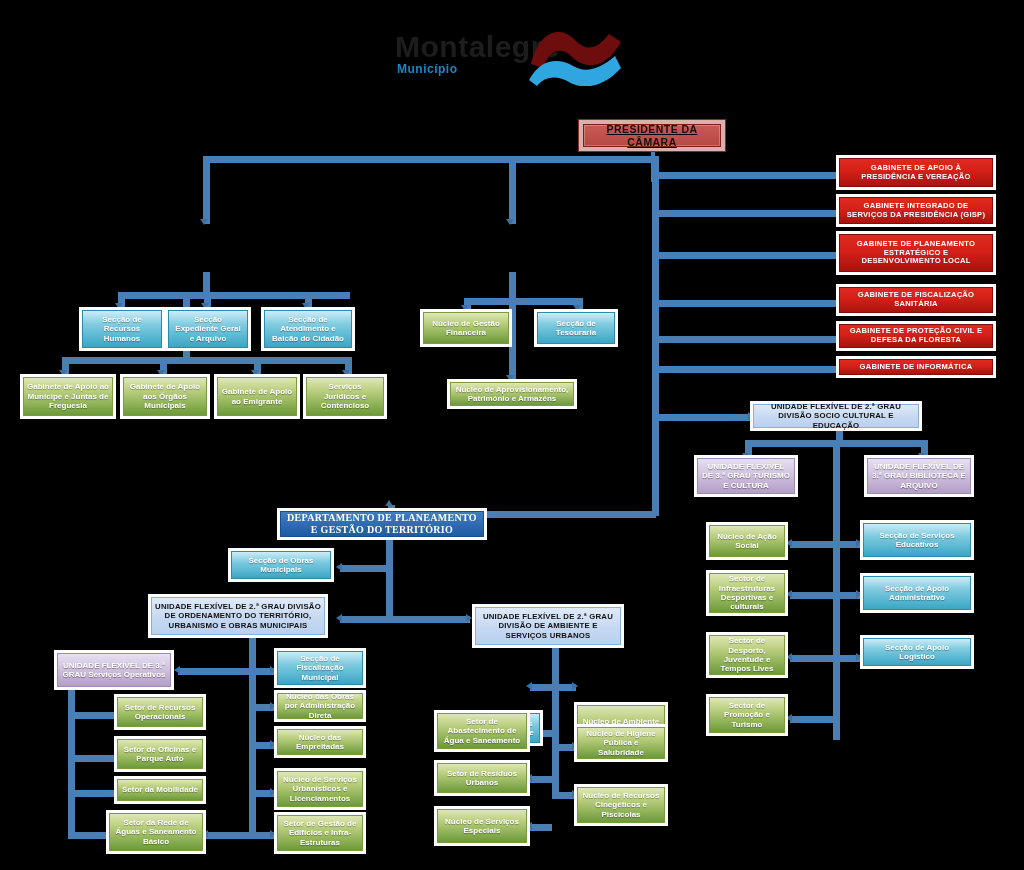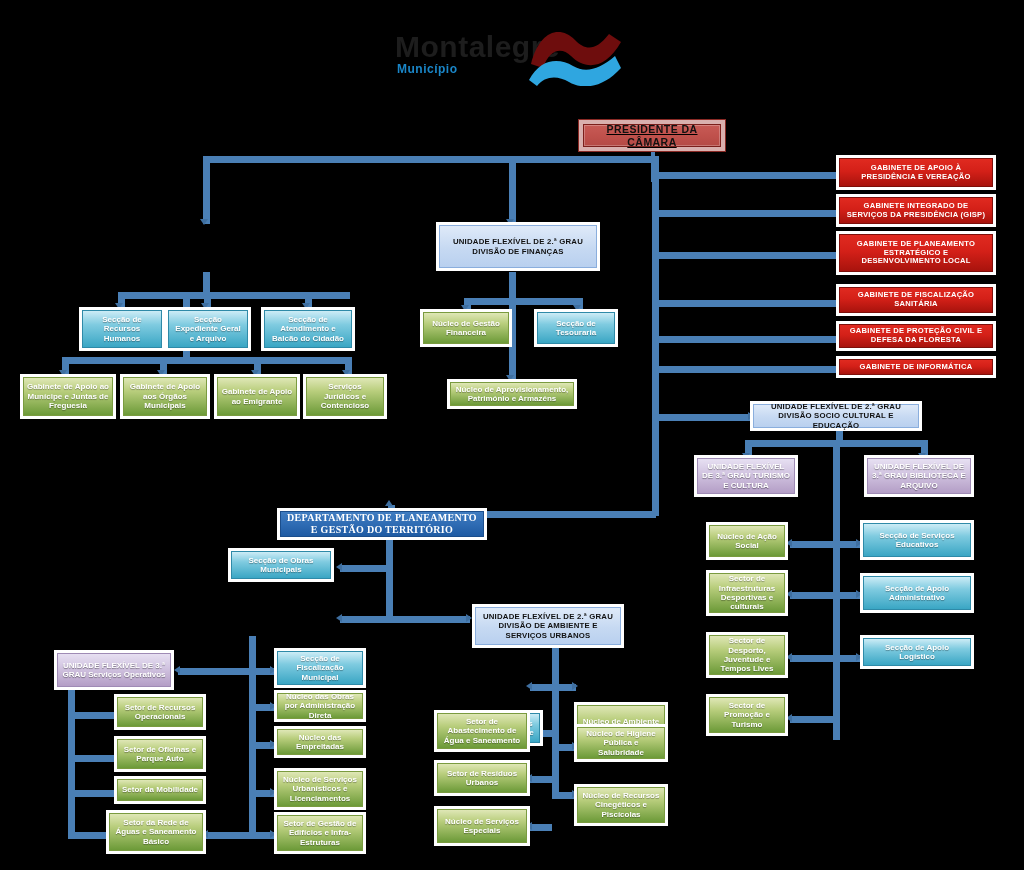--- a/index.html
+++ b/index.html
@@ -250,23 +250,20 @@
   <div class="card" style="left:120px;top:374px;width:90px;height:45px;">
     <div class="bx t-green">Gabinete de Apoio aos Órgãos Municipais</div>
   </div>
   <div class="card" style="left:214px;top:374px;width:86px;height:45px;">
     <div class="bx t-green">Gabinete de Apoio ao Emigrante</div>
   </div>
   <div class="card" style="left:303px;top:374px;width:84px;height:45px;">
     <div class="bx t-green">Serviços Jurídicos e Contencioso</div>
   </div>
 
-  <div class="card" style="left:436px;top:222px;width:164px;height:49px;">
-    <div class="bx t-blue">UNIDADE FLEXÍVEL DE 2.ª GRAU DIVISÃO DE FINANÇAS</div>
-  </div>
   <div class="card" style="left:420px;top:309px;width:92px;height:38px;">
     <div class="bx t-green">Núcleo de Gestão Financeira</div>
   </div>
   <div class="card" style="left:534px;top:309px;width:84px;height:38px;">
     <div class="bx t-teal">Secção de Tesouraria</div>
   </div>
   <div class="card" style="left:447px;top:379px;width:130px;height:30px;">
     <div class="bx t-green">Núcleo de Aprovisionamento, Património e Armazéns</div>
   </div>
 
@@ -300,20 +297,23 @@
   <div class="card" style="left:860px;top:635px;width:114px;height:34px;">
     <div class="bx t-teal">Secção de Apoio Logístico</div>
   </div>
 
   <div class="card" style="left:277px;top:508px;width:210px;height:32px;">
     <div class="bx t-dept">DEPARTAMENTO DE PLANEAMENTO E GESTÃO DO TERRITÓRIO</div>
   </div>
   <div class="card" style="left:228px;top:548px;width:106px;height:34px;">
     <div class="bx t-teal">Secção de Obras Municipais</div>
   </div>
+  <div class="card" style="left:148px;top:594px;width:180px;height:44px;">
+    <div class="bx t-blue">UNIDADE FLEXÍVEL DE 2.ª GRAU DIVISÃO DE ORDENAMENTO DO TERRITÓRIO, URBANISMO E OBRAS MUNICIPAIS</div>
+  </div>
   <div class="card" style="left:472px;top:604px;width:152px;height:44px;">
     <div class="bx t-blue">UNIDADE FLEXÍVEL DE 2.ª GRAU DIVISÃO DE AMBIENTE E SERVIÇOS URBANOS</div>
   </div>
 
   <div class="card" style="left:54px;top:650px;width:120px;height:40px;">
     <div class="bx t-purple">UNIDADE FLEXÍVEL DE 3.ª GRAU Serviços Operativos</div>
   </div>
   <div class="card" style="left:114px;top:694px;width:92px;height:36px;">
     <div class="bx t-green">Setor de Recursos Operacionais</div>
   </div>

